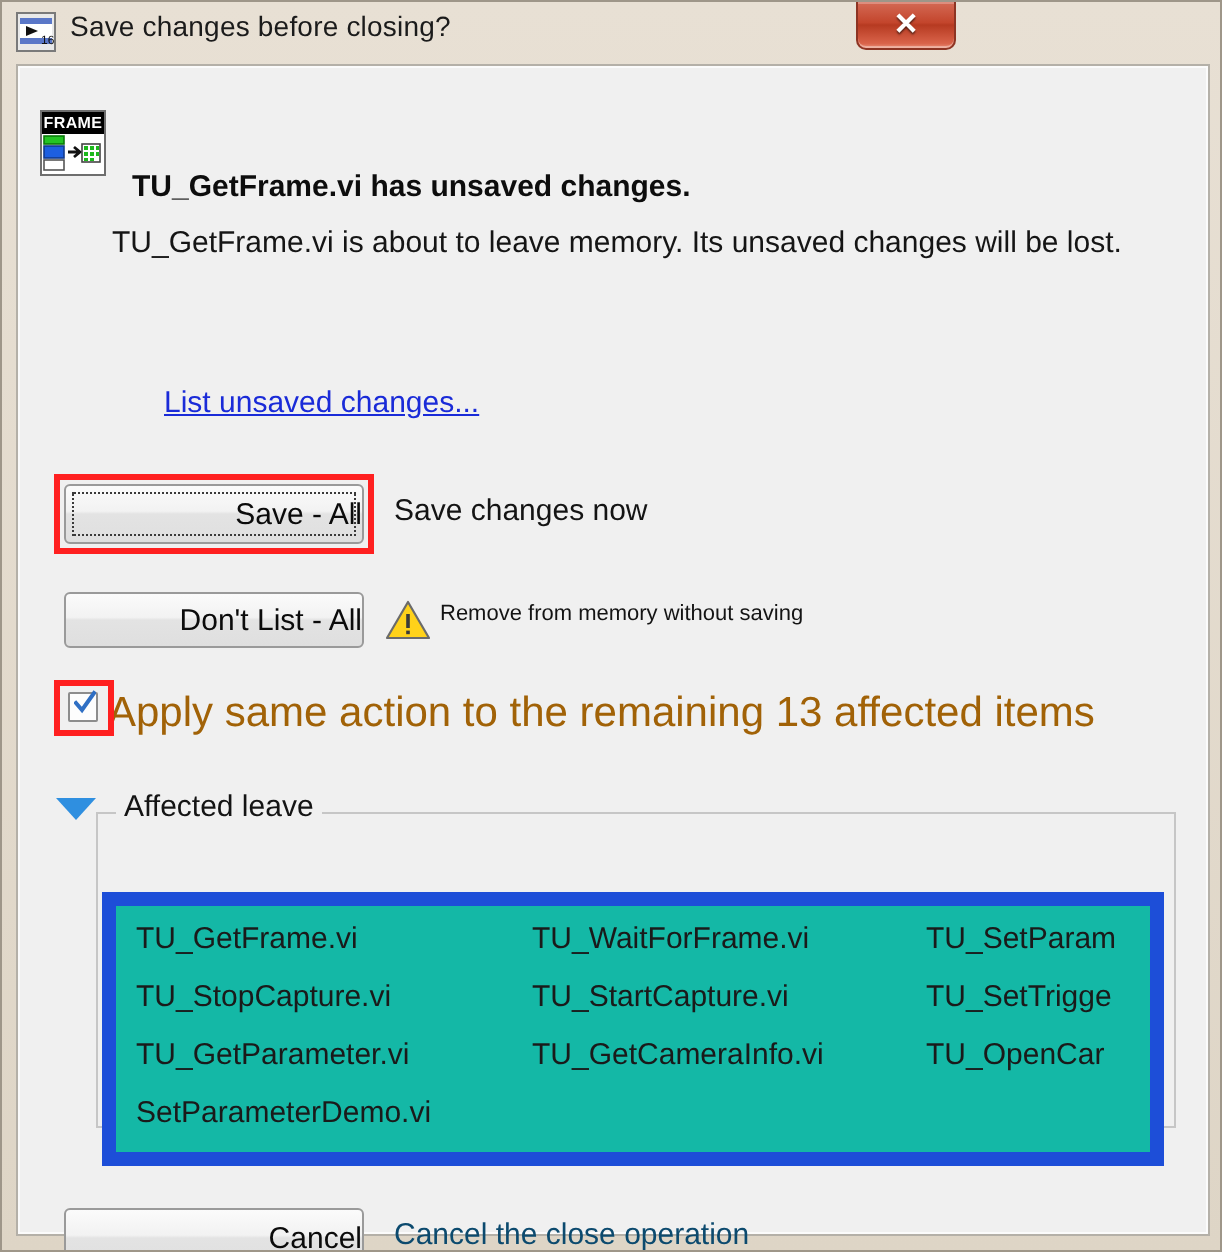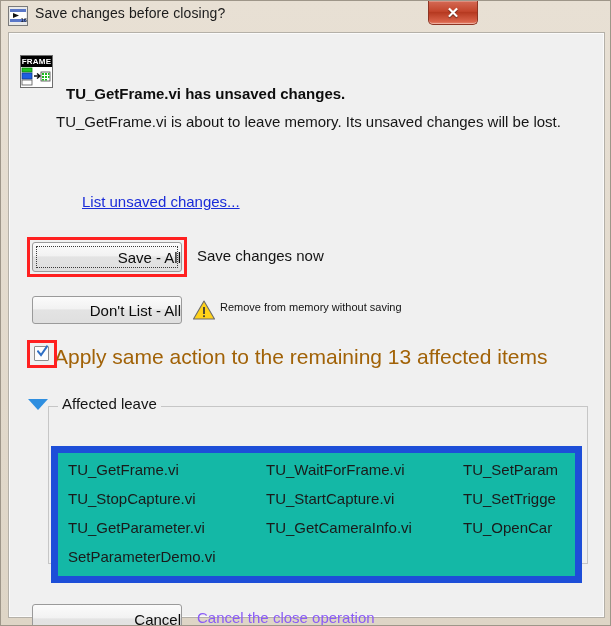--- a/index.html
+++ b/index.html
@@ -287,21 +287,21 @@
   
   #cancel-btn {
     position: absolute;
     left: 23px; top: 571px;
     width: 150px; height: 30px;
   }
   #cancel-label-side {
     position: absolute;
     left: 188px; top: 576px;
     font-size: 15px;
-    color: #8b5cf6;
+    color: #0c4a6e;
     white-space: nowrap;
   }
 </style>
 </head>
 <body>
 
 <div id="window">
 
   <div id="titlebar">
     <div id="title-icon">

